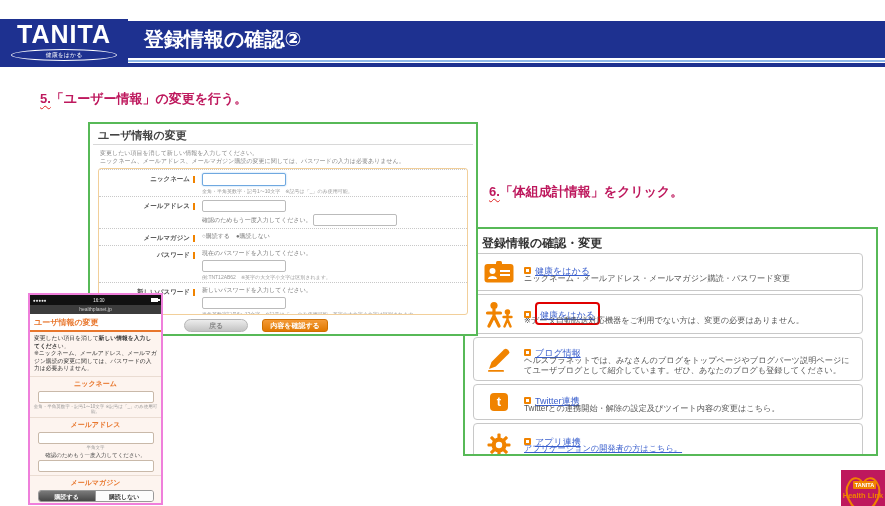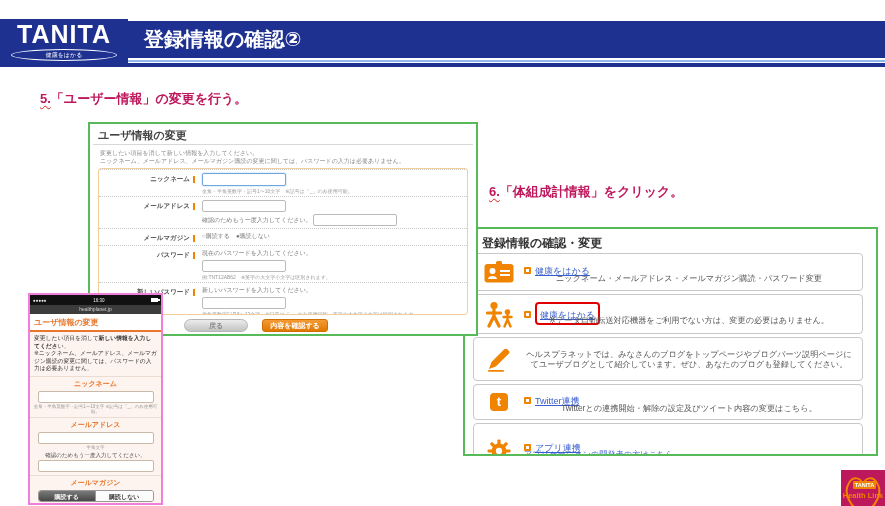--- a/index.html
+++ b/index.html
@@ -57,29 +57,29 @@
   .mb-tog-on { flex:1; background:linear-gradient(#7a7a7a,#474747); color:#fff; font-size:6px; font-weight:bold; text-align:center; line-height:12px; }
   .mb-tog-off { flex:1; background:#fcfcfc; color:#333; font-size:6px; font-weight:bold; text-align:center; line-height:12px; border-left:1px solid #999; }
 
   
   #menu-shot { position:absolute; left:463px; top:208px; width:415px; height:229px; border:2px solid #57b957; background:#fff; overflow:hidden; }
   .mn-title { position:absolute; left:8px; top:6px; font-size:12px; font-weight:bold; color:#333; }
   .mn-bar { display:inline-block; width:4px; height:11px; background:#f08300; margin-right:5px; vertical-align:-1px; }
   .mn-cards { position:absolute; left:8px; top:24px; width:390px; }
   .mn-card { display:flex; align-items:center; border:1px solid #c8c8c8; border-radius:4px; margin-bottom:3px; padding:3px 8px; background:#fff; }
   .mn-card.c1 { height:38px; } .mn-card.c2 { height:40px; } .mn-card.c3 { height:44px; }
-  .mn-card.c4 { height:36px; } .mn-card.c5 { height:60px; align-items:flex-start; padding-top:13px; }
+  .mn-card.c4 { height:36px; } .mn-card.c5 { height:60px; align-items:flex-start; padding-top:7px; }
   .mn-icon { width:34px; flex:0 0 34px; display:flex; justify-content:center; align-items:center; }
   .mn-body { flex:1; margin-left:8px; }
   .mn-link-row { height:12px; }
   .sq-bullet { display:inline-block; width:7px; height:7px; background:#f08300; border-radius:1px; position:relative; margin-right:4px; vertical-align:0px; }
   .sq-bullet::after { content:''; position:absolute; left:2px; top:2px; width:3px; height:3px; background:#fff; }
   .mn-link { color:#3a5fcd; text-decoration:underline; font-size:9px; }
   .redbox { border:2px solid #e00000; border-radius:4px; padding:0 3px 1px; display:inline-block; }
-  .mn-desc { font-size:8.2px; color:#555; line-height:10px; margin-top:2px;text-align:center; }
+  .mn-desc { font-size:8.2px; color:#555; line-height:10px; margin-top:2px; }
   .mn-desc2 { font-size:8.2px; line-height:10px; margin-top:1px; color:#3a5fcd; text-decoration:underline; }
   .tw-box { width:18px; height:18px; background:#f08300; border-radius:4px; color:#fff; font-weight:bold; font-size:13px; text-align:center; line-height:17px; }
 
   
   .footer-line { position:absolute; left:0; top:487px; width:843px; height:2px; background:#2323c8; }
   .copyright { position:absolute; left:28px; top:490px; font-size:10.5px; font-weight:bold; font-style:italic; color:#2323c8; }
   .page-num { position:absolute; left:420px; top:490px; width:40px; text-align:center; font-size:11px; font-weight:bold; color:#222; }
   .confidential { position:absolute; left:735px; top:489px; width:108px; text-align:right; font-size:12px; font-weight:bold; font-style:italic; color:#2323c8; }
   .hl-logo { position:absolute; left:841px; top:451px; width:44px; height:50px; background:#be185d; }
 </style>
@@ -224,20 +224,21 @@
       </div>
 
       <div class="mn-card c3">
         <div class="mn-icon">
           <svg width="26" height="26" viewBox="0 0 26 26">
               <path d="M3 23 l2.5-7 L18 3.5 a2.5 2.5 0 0 1 3.5 0 l1 1 a2.5 2.5 0 0 1 0 3.5 L9.8 20.5 Z" fill="#f08300"></path>
               <rect x="2" y="24" width="16" height="1.8" rx="0.9" fill="#f08300"></rect>
             </svg>
         </div>
         <div class="mn-body">
+          <div class="mn-link-row"><span class="sq-bullet"></span><a class="mn-link">ブログ情報</a></div>
           <div class="mn-desc">ヘルスプラネットでは、みなさんのブログをトップページやブログパーツ説明ページにてユーザブログとして紹介しています。ぜひ、あなたのブログも登録してください。</div>
         </div>
       </div>
 
       <div class="mn-card c4">
         <div class="mn-icon">
           <div class="tw-box">t</div>
         </div>
         <div class="mn-body">
           <div class="mn-link-row"><span class="sq-bullet"></span><a class="mn-link">Twitter連携</a></div>

